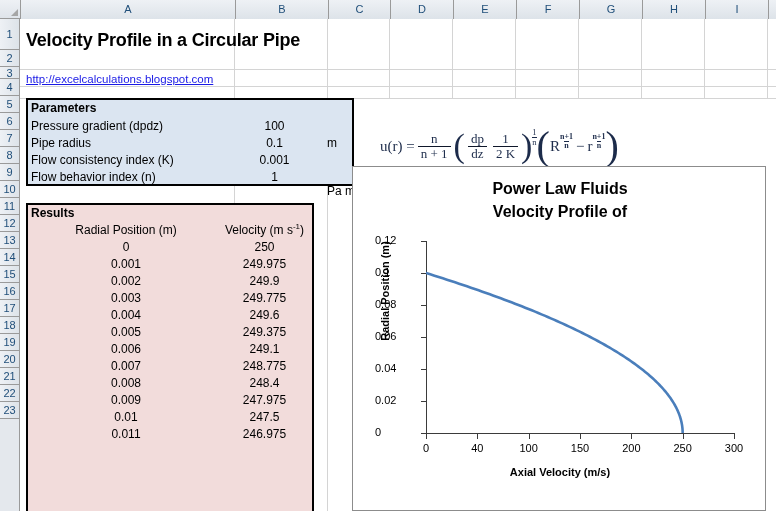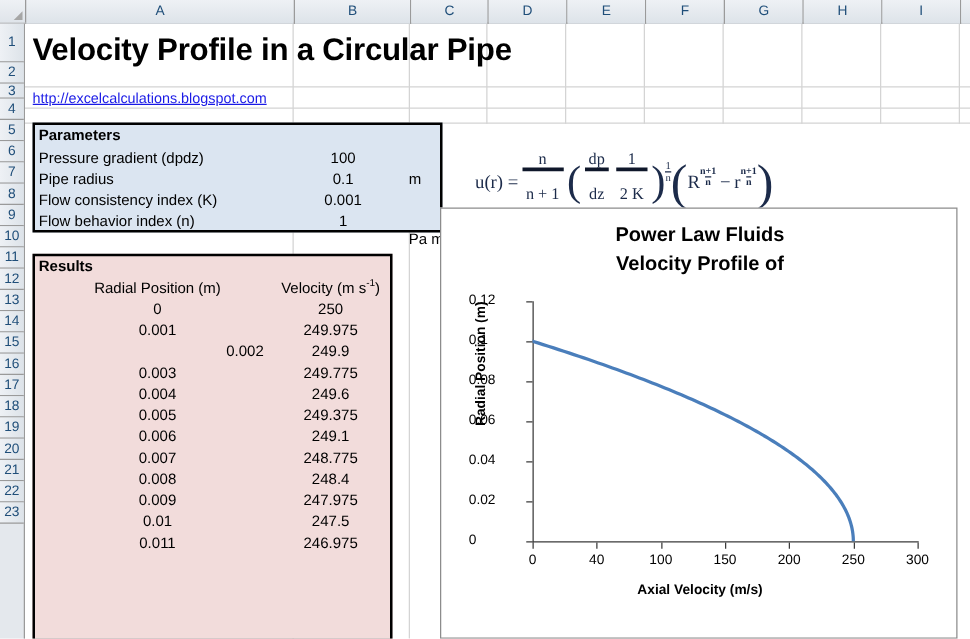--- a/index.html
+++ b/index.html
@@ -50,21 +50,21 @@
   }
 
   
   .grid{position:absolute;left:20px;top:19px;width:756px;height:492px;overflow:hidden;}
   .gline-h{position:absolute;left:0;height:1px;background:#d4d4d4;}
   .gline-v{position:absolute;top:0;width:1px;background:#d4d4d4;}
 
   .cell{position:absolute;box-sizing:border-box;overflow:hidden;white-space:nowrap;}
 
   .title-cell{
-    font-size:25px;font-weight:bold;letter-spacing:-0.2px;
+    font-size:18px;font-weight:bold;letter-spacing:-0.2px;
     line-height:31px;color:#000;
   }
   .link-cell{
     font-size:11.5px;color:#1a1ae6;text-decoration:underline;line-height:17px;
   }
 
   .blkfill{background:#dbe5f1;}
   .pinkfill{background:#f2dcdb;}
   .boxborder{border:2px solid #000;}
 
@@ -75,21 +75,21 @@
 
   
   .eq{
     position:absolute;left:360px;top:98px;width:300px;height:58px;
     font-family:"Liberation Serif",serif;font-size:15px;color:#1c2b4a;
   }
   .eqrow{display:flex;align-items:center;height:58px;}
   .frac{display:inline-flex;flex-direction:column;align-items:center;
         vertical-align:middle;line-height:1.05;margin:0 3px;}
   .frac .num{padding:0 3px;font-size:13px;}
-  .frac .den{padding:11px 3px;border-top:3px solid #0f172a;font-size:13px;}
+  .frac .den{padding:0 3px;border-top:1px solid #0f172a;font-size:13px;}
   .paren{font-size:34px;font-weight:300;line-height:0.8;font-family:"Liberation Serif",serif;}
   .paren2{font-size:40px;font-weight:300;line-height:0.8;font-family:"Liberation Serif",serif;}
   .expfrac{display:inline-flex;flex-direction:column;align-items:center;
            line-height:1;font-size:8.5px;position:relative;top:-9px;}
   .expfrac .den{border-top:1px solid #1c2b4a;}
   .supfrac{display:inline-flex;flex-direction:column;align-items:center;
            line-height:1;font-size:8px;position:relative;top:-5px;font-weight:bold;}
   .supfrac .den{border-top:1px solid #1c2b4a;}
 
   
@@ -205,21 +205,21 @@
     <div class="cell lbl bold" style="left:11px;top:186px;width:200px;height:17px;">Results</div>
 
     <div class="cell lbl ctr" style="left:11px;top:203px;width:190px;height:17px;">Radial Position (m)</div>
     <div class="cell lbl ctr" style="left:198px;top:203px;width:93px;height:17px;"><span>Velocity (m s</span><sup>-1</sup><span>)</span></div>
 
     <div id="results-rows">
         <div class="cell lbl ctr" style="left: 11px; top: 220px; width: 190px; height: 17px;">0</div>
         <div class="cell lbl ctr" style="left: 198px; top: 220px; width: 93px; height: 17px;">250</div>
         <div class="cell lbl ctr" style="left: 11px; top: 237px; width: 190px; height: 17px;">0.001</div>
         <div class="cell lbl ctr" style="left: 198px; top: 237px; width: 93px; height: 17px;">249.975</div>
-        <div class="cell lbl ctr" style="left: 1px; top: 254px; width: 190px; height: 17px; text-align: right;">0.002</div>
+        <div class="cell lbl ctr" style="left: 11px; top: 254px; width: 190px; height: 17px;">0.002</div>
         <div class="cell lbl ctr" style="left: 198px; top: 254px; width: 93px; height: 17px;">249.9</div>
         <div class="cell lbl ctr" style="left: 11px; top: 271px; width: 190px; height: 17px;">0.003</div>
         <div class="cell lbl ctr" style="left: 198px; top: 271px; width: 93px; height: 17px;">249.775</div>
         <div class="cell lbl ctr" style="left: 11px; top: 288px; width: 190px; height: 17px;">0.004</div>
         <div class="cell lbl ctr" style="left: 198px; top: 288px; width: 93px; height: 17px;">249.6</div>
         <div class="cell lbl ctr" style="left: 11px; top: 305px; width: 190px; height: 17px;">0.005</div>
         <div class="cell lbl ctr" style="left: 198px; top: 305px; width: 93px; height: 17px;">249.375</div>
         <div class="cell lbl ctr" style="left: 11px; top: 322px; width: 190px; height: 17px;">0.006</div>
         <div class="cell lbl ctr" style="left: 198px; top: 322px; width: 93px; height: 17px;">249.1</div>
         <div class="cell lbl ctr" style="left: 11px; top: 339px; width: 190px; height: 17px;">0.007</div>

